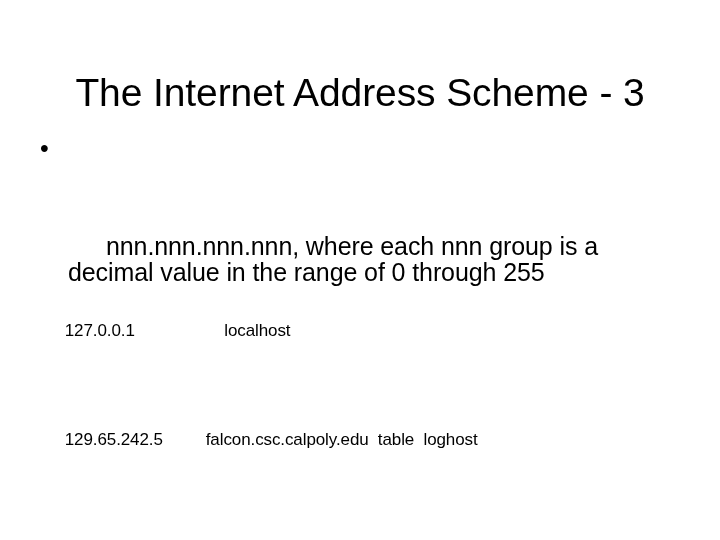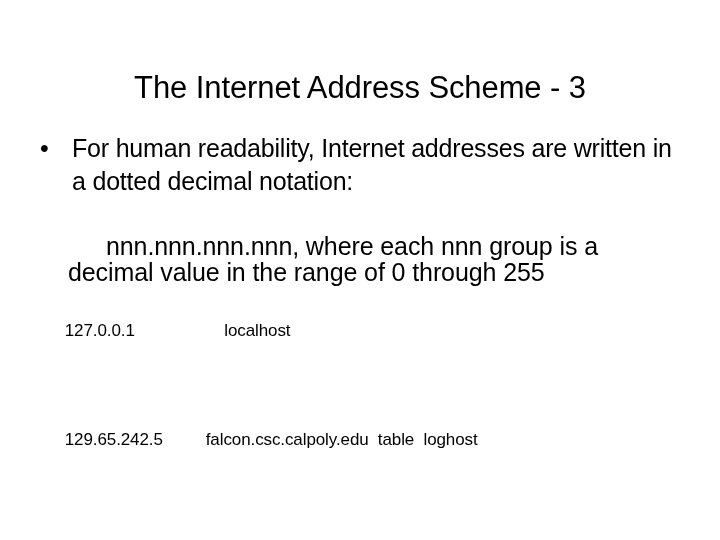--- a/index.html
+++ b/index.html
@@ -24,21 +24,21 @@
     background: #ffffff;
   }
 
   
   .slide-title {
     position: absolute;
     left: 0;
     top: 48px;
     width: 720px;
     text-align: center;
-    font-size: 31px;
+    font-size: 39px;
     line-height: 38px;
     font-weight: normal;
     letter-spacing: -0.1px;
     white-space: nowrap;
   }
 
   
   .bullet-list {
     position: absolute;
     left: 32px;
@@ -104,21 +104,20 @@
 </head>
 <body>
 
 <div class="slide">
 
   <h1 class="slide-title">The Internet Address Scheme - 3</h1>
 
   <div class="bullet-list">
     <div class="bullet-item">
       <span class="bullet-marker">•</span>
-      <span class="bullet-text">For human readability, Internet addresses are written in a dotted decimal notation:</span>
     </div>
   </div>
 
   <p class="sub-para">nnn.nnn.nnn.nnn, where each nnn group is a decimal value in the range of 0 through 255</p>
 
   <div class="host-table">
 
 
     <div class="host-row">
       <span class="host-ip">127.0.0.1</span><span>    </span><span class="host-name">localhost</span><span></span><span class="host-alias"></span>

